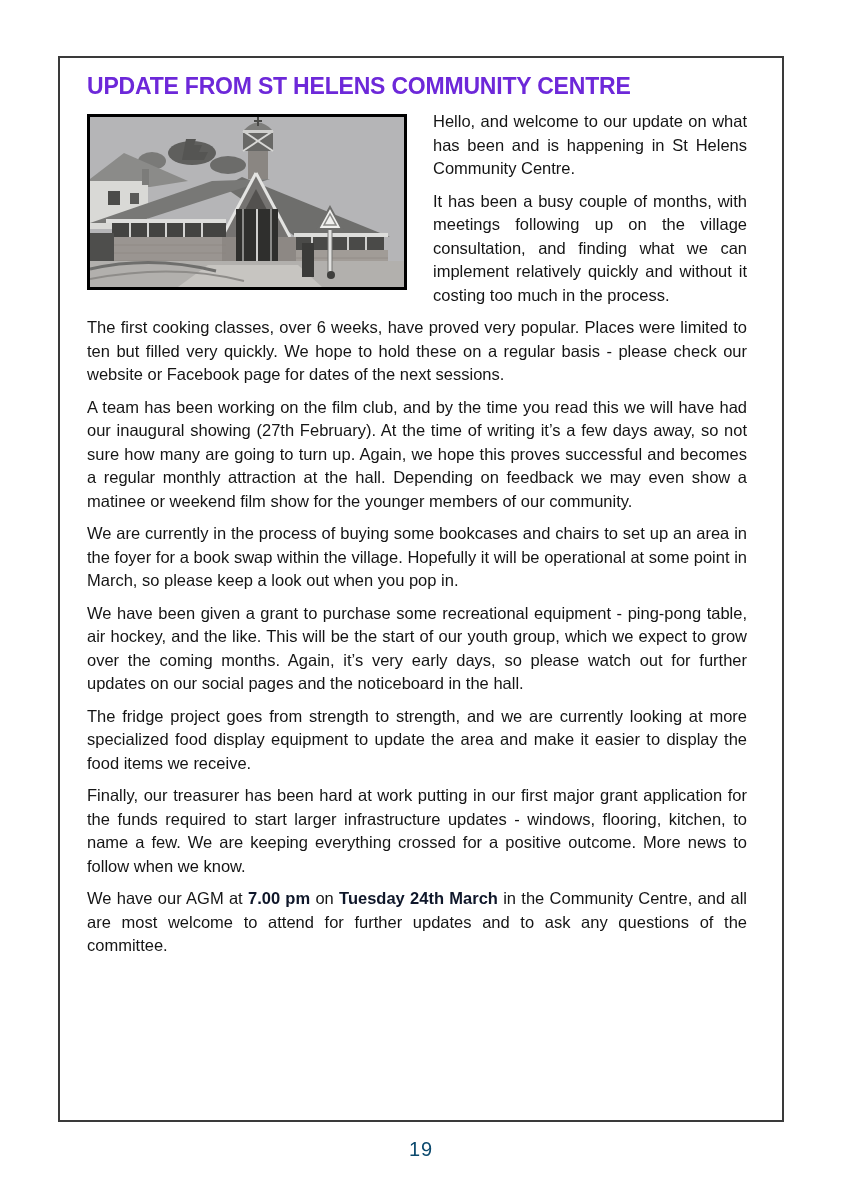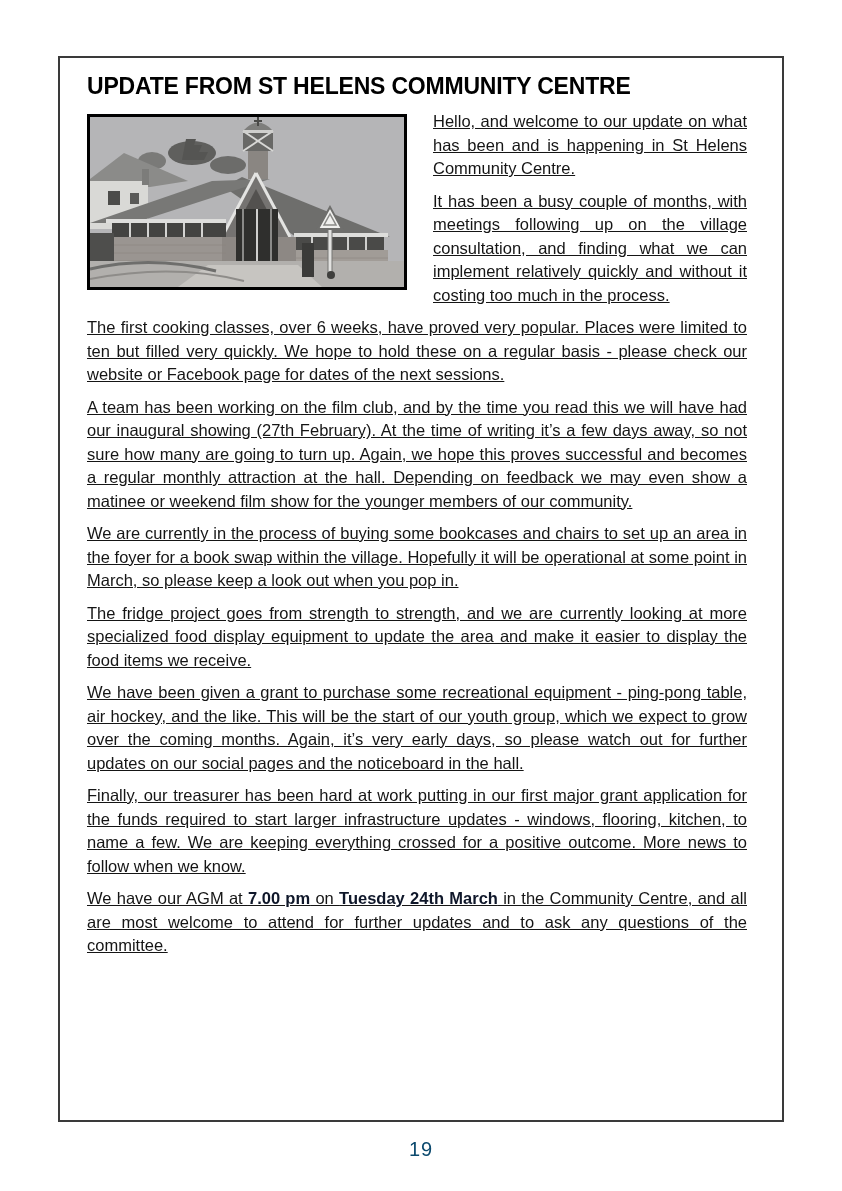--- a/index.html
+++ b/index.html
@@ -19,38 +19,37 @@
     min-height: 1066px;
     border: 2px solid #3a3a3a;
     padding: 10px 29px 16px 27px;
     background: #ffffff;
     overflow: hidden;
   }
   .page-title {
     font-size: 23px;
     font-weight: 700;
     letter-spacing: -0.2px;
-    color: #000000;
+    color: #6d28d9;
     margin: 5px 0 10px 0;
   }
   .photo-frame {
     float: left;
     width: 314px;
     height: 170px;
     border: 3px solid #000000;
     margin: 4px 26px 6px 0;
     background: #b6b6b8;
   }
   .photo-frame svg { display: block; }
   .body-text p {
     font-size: 16.5px;
     line-height: 23.5px;
     text-align: justify;
     margin: 0 6px 9px 0;
-    text-decoration: underline;
   }
   .body-text p.last-para { margin-bottom: 12px; }
   b, .bold { font-weight: 700; color: #0f172a; }
   .signature {
     font-size: 16.5px;
     line-height: 26px;
     margin-top: 4px;
   }
   .page-footer {
     text-align: center;
@@ -157,22 +156,22 @@
           <polygon points="240,97 234,108 246,108" fill="none" stroke="#8a8a88" stroke-width="1.5"></polygon>
           <circle cx="241" cy="158" r="4" fill="#3f3f3d"></circle>
         </svg>
       </div>
 
       <p>Hello, and welcome to our update on what has been and is happening in St Helens Community Centre.</p>
       <p>It has been a busy couple of months, with meetings following up on the village consultation, and finding what we can implement relatively quickly and without it costing too much in the process.</p>
       <p>The first cooking classes, over 6 weeks, have proved very popular. Places were limited to ten but filled very quickly. We hope to hold these on a regular basis - please check our website or Facebook page for dates of the next sessions.</p>
       <p>A team has been working on the film club, and by the time you read this we will have had our inaugural showing (27th February). At the time of writing it’s a few days away, so not sure how many are going to turn up. Again, we hope this proves successful and becomes a regular monthly attraction at the hall. Depending on feedback we may even show a matinee or weekend film show for the younger members of our community.</p>
       <p>We are currently in the process of buying some bookcases and chairs to set up an area in the foyer for a book swap within the village. Hopefully it will be operational at some point in March, so please keep a look out when you pop in.</p>
+      <p>We have been given a grant to purchase some recreational equipment - ping-pong table, air hockey, and the like. This will be the start of our youth group, which we expect to grow over the coming months. Again, it’s very early days, so please watch out for further updates on our social pages and the noticeboard in the hall.</p>
       <p>The fridge project goes from strength to strength, and we are currently looking at more specialized food display equipment to update the area and make it easier to display the food items we receive.</p>
-      <p>We have been given a grant to purchase some recreational equipment - ping-pong table, air hockey, and the like. This will be the start of our youth group, which we expect to grow over the coming months. Again, it’s very early days, so please watch out for further updates on our social pages and the noticeboard in the hall.</p>
       <p>Finally, our treasurer has been hard at work putting in our first major grant application for the funds required to start larger infrastructure updates - windows, flooring, kitchen, to name a few. We are keeping everything crossed for a positive outcome. More news to follow when we know.</p>
 
       <p class="last-para"><span>We have our AGM at </span><b>7.00 pm</b><span> on </span><b>Tuesday 24th March</b><span> in the Community Centre, and all are most welcome to attend for further updates and to ask any questions of the committee.</span></p>
 
       <div class="signature">
       </div>
 
     </div>
   </div>
 

